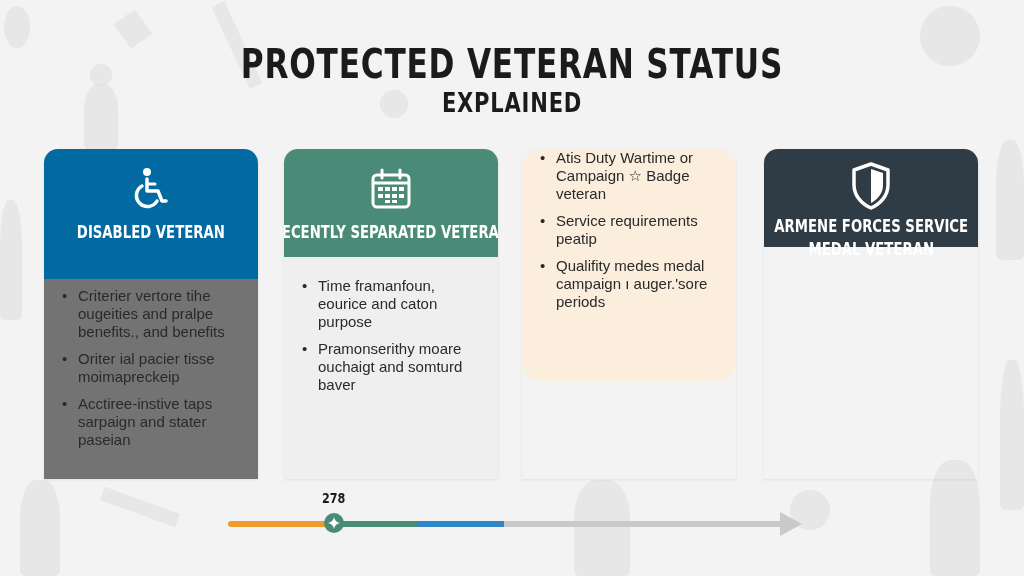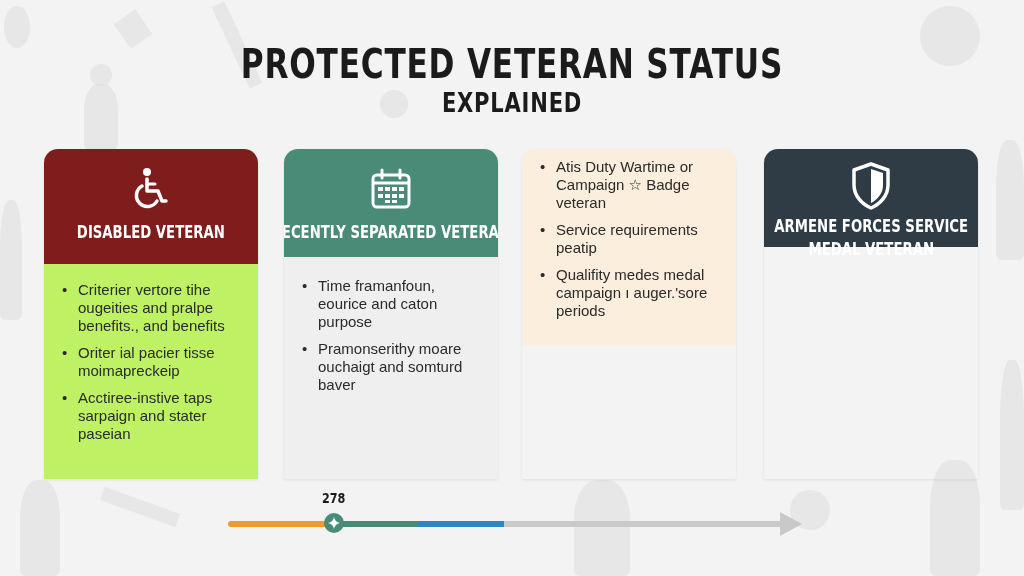--- a/index.html
+++ b/index.html
@@ -60,31 +60,31 @@
     }
     .card .body ul { list-style: none; }
     .card .body li {
       position: relative; padding-left: 16px; margin-bottom: 9px;
     }
     .card .body li::before {
       content: "\2022"; position: absolute; left: 0; top: 0; font-size: 15px;
     }
 
     .c1 { left: 44px; }
-    .c1 .head { background: #7f1d1d; height: 115px; }
-    .c1 .body { background: #bef264; height: 216px; padding-top: 17px; }
+    .c1 .head { background: #0369a1; height: 130px; }
+    .c1 .body { background: #737373; height: 216px; padding-top: 8px; }
 
     .c2 { left: 284px; }
     .c2 .head { background: #4a8b78; height: 108px; }
     .c2 .body { background: #efefef; height: 222px; padding-top: 20px; }
 
     .c3 { left: 522px; }
     .c3 .head { background: #f0962b; height: 134px; }
     .c3 .head .label { margin-top: 2px; }
-    .c3 .body { background: #fbeedd; height: 196px; padding-top: 9px; }
+    .c3 .body { background: #fbeedd; height: 232px; padding-top: 0; border-radius: 19px; }
 
     .c4 { left: 764px; }
     .c4 .head { background: #2f3c45; height: 98px; }
     .c4 .body { background: #efefef; height: 196px; padding-top: 14px; }
 
     .timeline {
       position: absolute; left: 228px; top: 516px; width: 574px; height: 16px; z-index: 2;
     }
     .timeline .seg { position: absolute; top: 5px; height: 6px; }
     .timeline .s1 { left: 0; width: 104px; background: #ee9b2e; border-radius: 3px 0 0 3px; }

